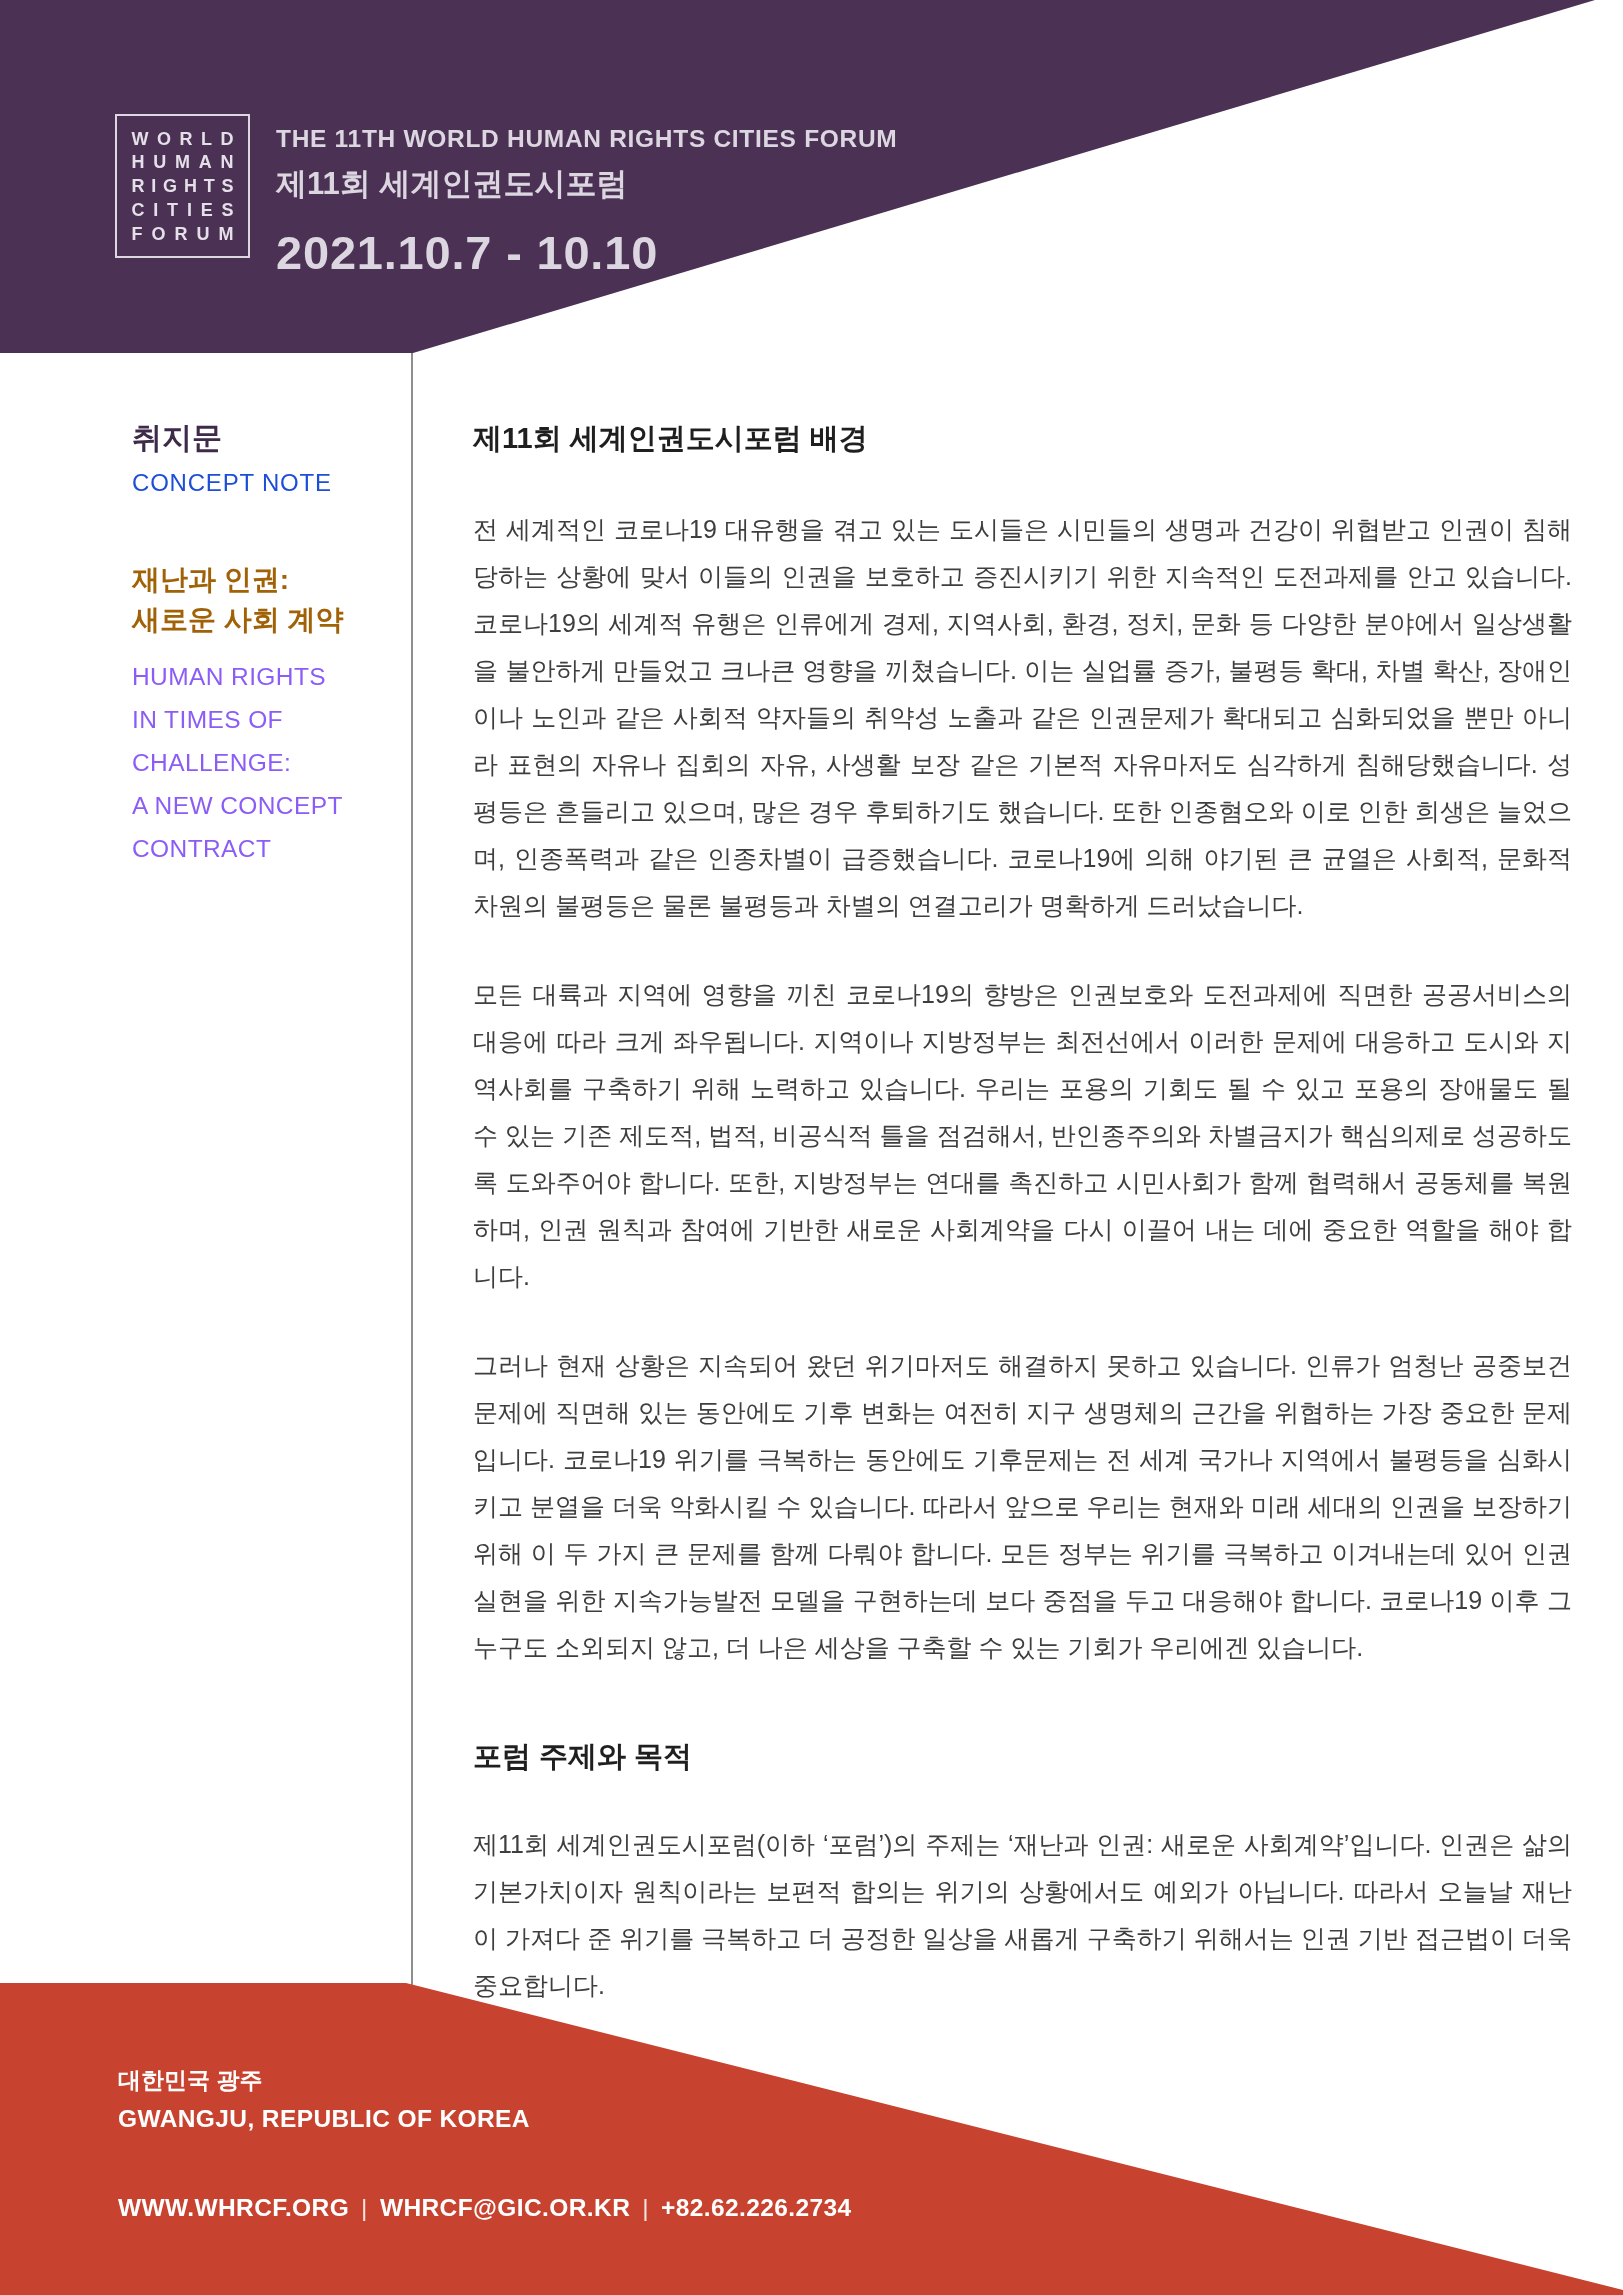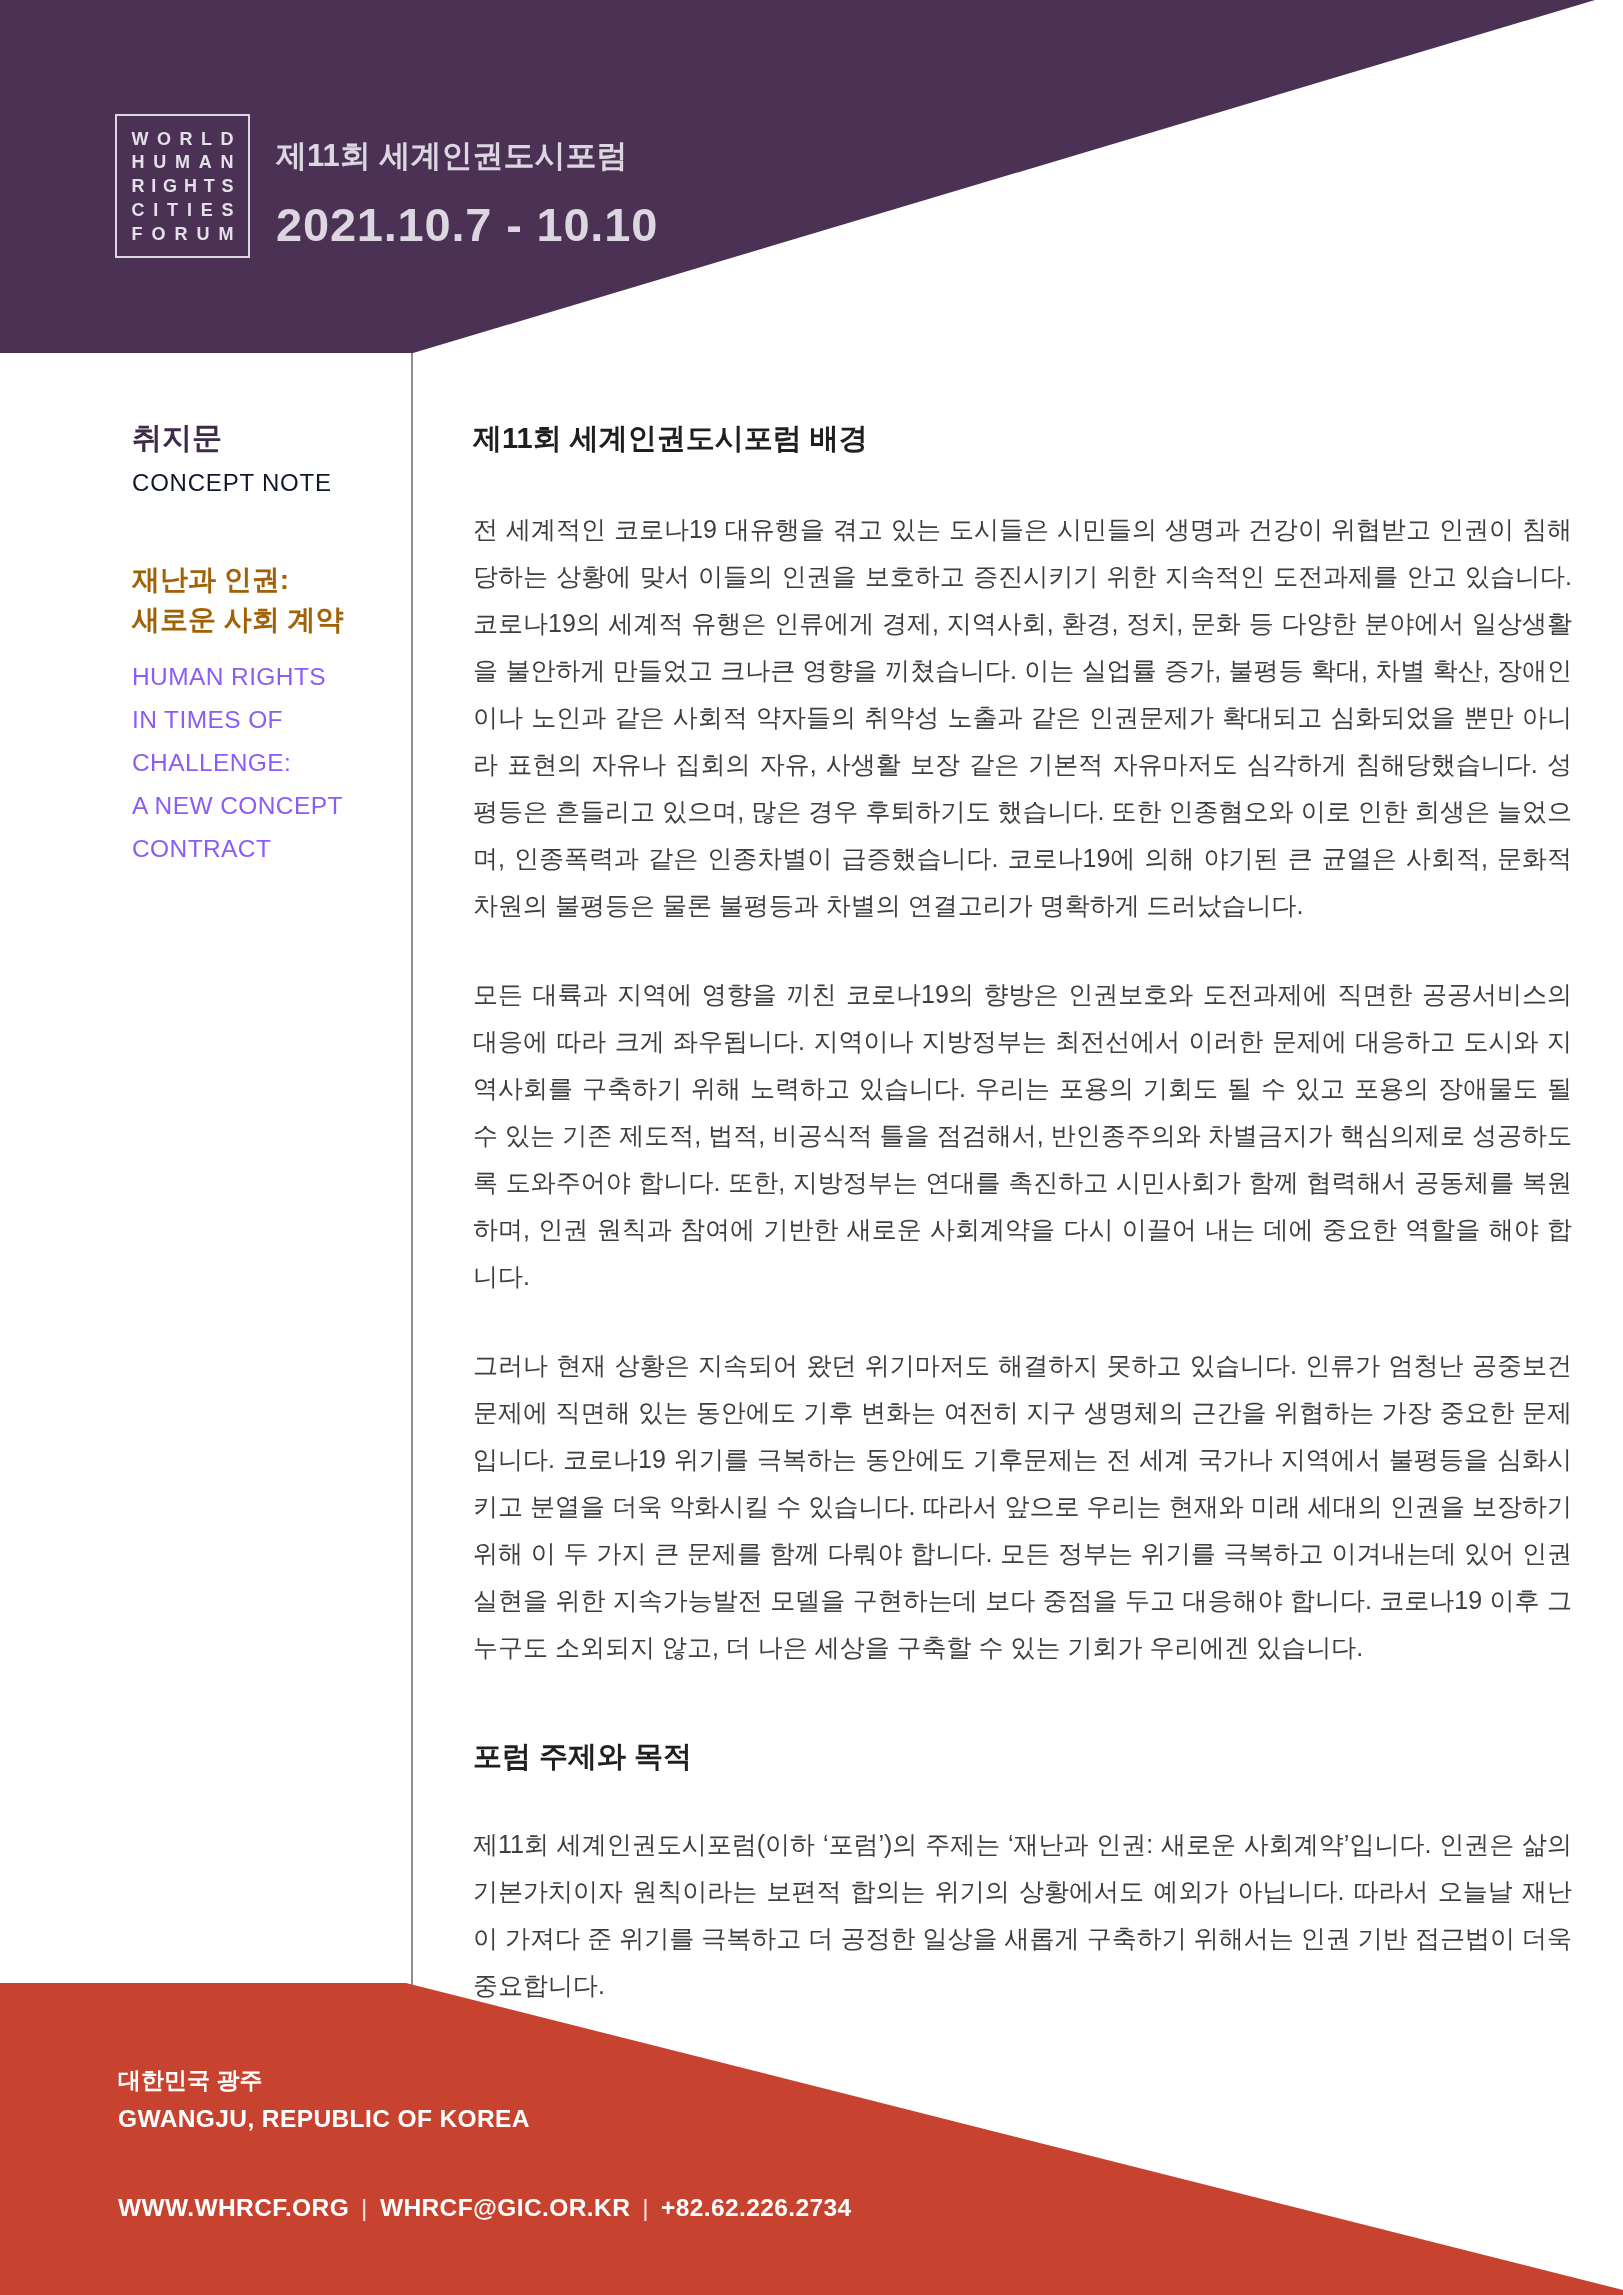--- a/index.html
+++ b/index.html
@@ -26,21 +26,21 @@
   .title-en{font-size:24.5px;font-weight:700;letter-spacing:0.7px;}
   .title-kr{font-size:31px;font-weight:700;margin-top:10px;}
   .title-dates{font-size:47px;font-weight:800;margin-top:20px;letter-spacing:0.8px;}
   
   .divider{
     position:absolute;left:411px;top:353px;width:1.7px;height:1632px;background:#8e8e8e;
   }
   
   .sidebar{position:absolute;left:132px;top:418px;width:279px;}
   .sidebar-kr-title{font-size:30px;font-weight:800;color:#3e2a49;}
-  .sidebar-en-title{font-size:24px;font-weight:400;color:#0f172a;letter-spacing:0.8px;margin-top:10px;}
+  .sidebar-en-title{font-size:24px;font-weight:400;color:#1d4ed8;letter-spacing:0.8px;margin-top:10px;}
   .sidebar-theme{margin-top:63px;}
   .theme-kr-line{font-size:28px;font-weight:800;color:#a16207;line-height:40px;}
   .theme-en{margin-top:15px;}
   .theme-en-line{font-size:24.5px;font-weight:400;color:#8b5cf6;line-height:43px;letter-spacing:0.4px;}
   
   .main{position:absolute;left:473px;top:419px;width:1099px;}
   .section-heading{
     font-size:29px;font-weight:800;color:#1f1f1f;margin:0 0 47px 0;
   }
   .section-heading.second{margin-top:66px;margin-bottom:44px;}
@@ -99,20 +99,21 @@
         </div>
       <div class="logo-line spread">
           <span>F</span>
           <span>O</span>
           <span>R</span>
           <span>U</span>
           <span>M</span>
         </div>
     </div>
     <div class="header-titles">
+      <div class="title-en">THE 11TH WORLD HUMAN RIGHTS CITIES FORUM</div>
       <div class="title-kr">제11회 세계인권도시포럼</div>
       <div class="title-dates">2021.10.7 - 10.10</div>
     </div>
   </div>
 
   <div class="divider"></div>
 
   <div class="sidebar">
     <div class="sidebar-kr-title">취지문</div>
     <div class="sidebar-en-title">CONCEPT NOTE</div>

